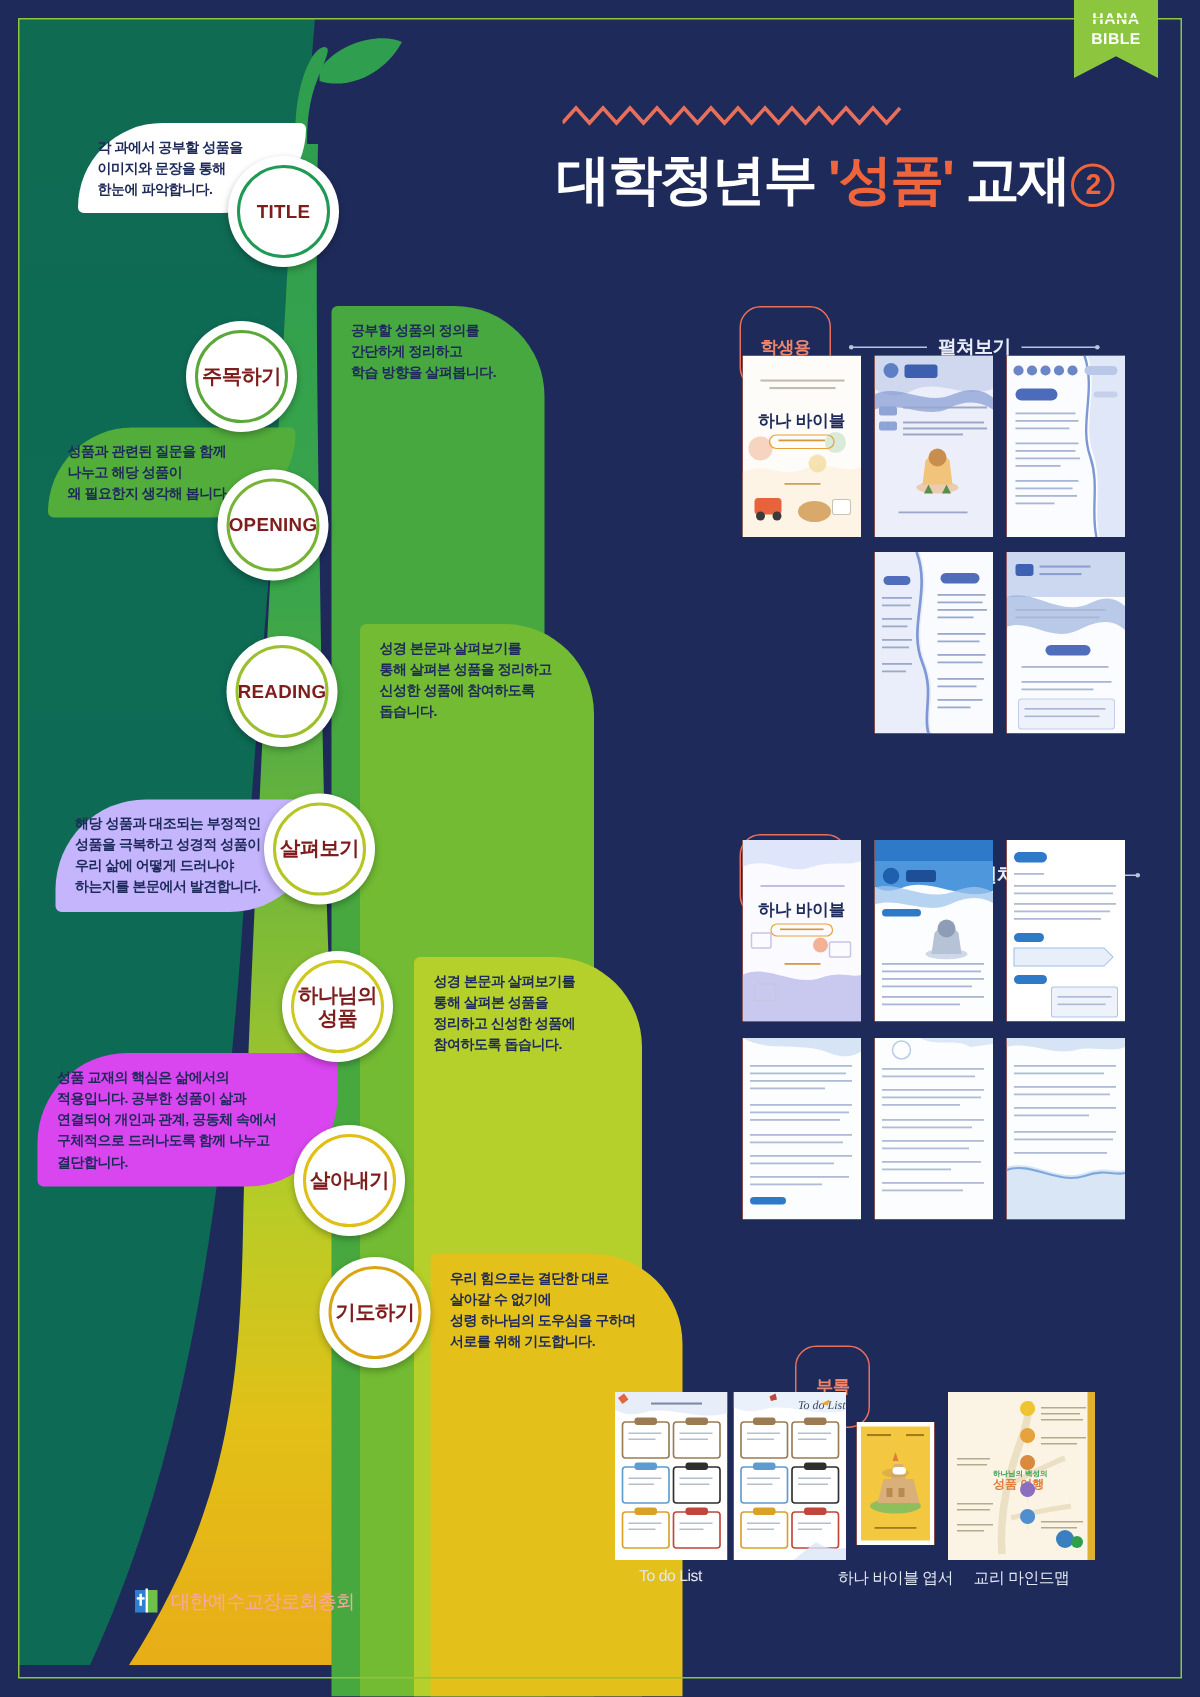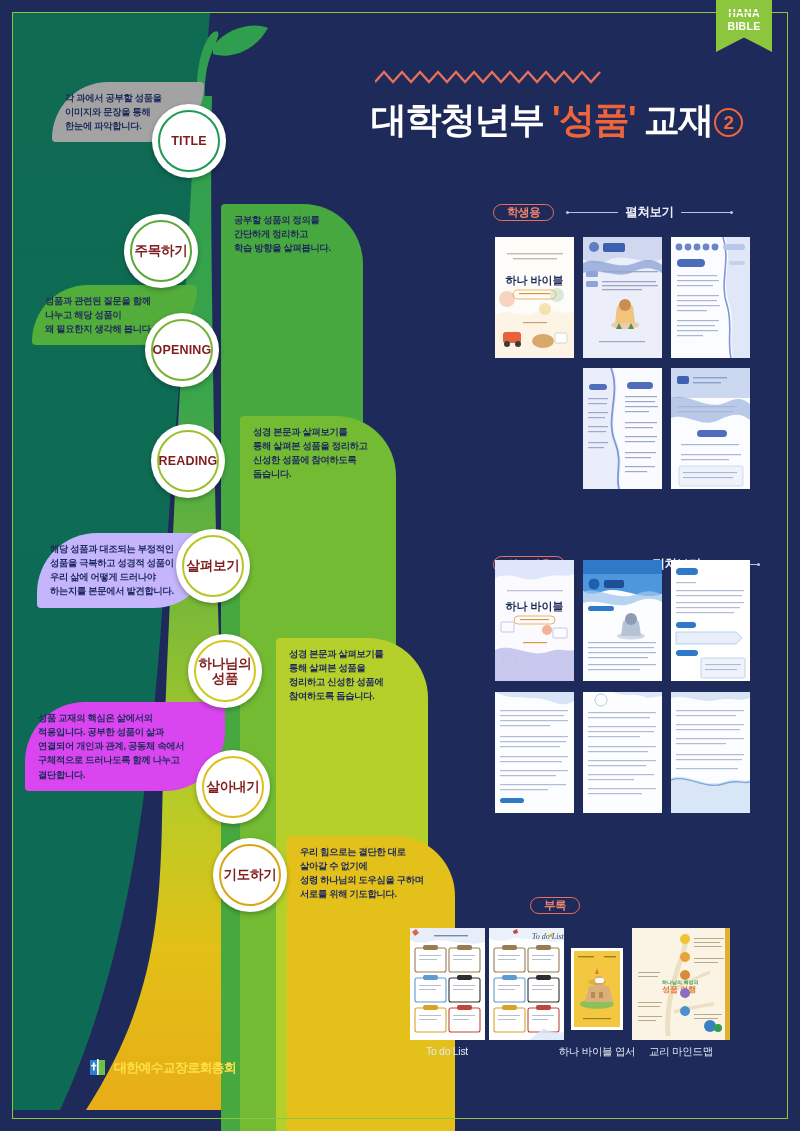--- a/index.html
+++ b/index.html
@@ -76,21 +76,21 @@
   }
   .badge span {
     color: #fff; font-size: 10.5px; font-weight: 700;
     text-align: center; line-height: 1.15; letter-spacing: .3px; white-space: pre-line;
   }
 
   
   .sec-head { position: absolute; display: flex; align-items: center; gap: 12px; }
   .pill {
     border: 1.4px solid #e8705a; border-radius: 14px;
-    padding: 0 13px; color: #f0846a;
+    padding: 19px 13px; color: #f0846a;
     font-size: 11.5px; font-weight: 700; letter-spacing: -0.4px;
   }
   .spread { display: flex; align-items: center; gap: 7px; }
   .spread .line {
     width: 52px; height: 1px; background: #b9c3de; position: relative;
   }
   .spread .line::before {
     content: ''; position: absolute; width: 3px; height: 3px; border-radius: 50%;
     background: #b9c3de; top: -1px;
   }
@@ -104,21 +104,21 @@
     position: absolute; color: #e3e8f5; font-size: 10.5px;
     text-align: center; letter-spacing: -0.3px; white-space: nowrap;
   }
 
   
   .footer-logo {
     position: absolute; left: 88px; top: 1058px; z-index: 25;
     display: flex; align-items: center; gap: 7px;
   }
   .footer-logo .name {
-    font-size: 13px; font-weight: 700; color: #fde047; letter-spacing: -0.8px;
+    font-size: 13px; font-weight: 400; color: #fca5a5; letter-spacing: -0.8px;
   }
 </style>
 </head>
 <body>
 
 <div class="poster">
 
   <svg class="tree" viewBox="0 0 360 1131">
     <defs>
       <linearGradient id="trunkG" x1="0" y1="0" x2="0" y2="1">
@@ -153,21 +153,21 @@
 
     <path d="M213 46 C228 26 256 22 268 28 C256 50 232 60 213 54 Z" fill="#2f9e4f"></path>
 
     <path d="M233 800 C250 798 266 806 272 822 C276 834 270 846 258 846
              C248 846 242 838 244 830 C246 824 254 822 258 826
              C256 818 246 814 238 818 C230 822 228 834 232 842 L226 844
              C220 828 222 808 233 800 Z" fill="#e0b81a"></path>
     <path d="M262 846 C276 844 292 852 298 866 C286 872 270 866 262 856 Z" fill="#e0b81a"></path>
   </svg>
 
-  <div class="leaf left" style="left: 52px; top: 82px; width: 152px; background: #a3a3a3;">각 과에서 공부할 성품을
+  <div class="leaf left" style="left: 52px; top: 82px; width: 152px; background: #ffffff;">각 과에서 공부할 성품을
 이미지와 문장을 통해
 한눈에 파악합니다.</div>
   <div class="leaf right" style="left: 221px; top: 204px; width: 142px; background: rgb(71, 168, 63);">공부할 성품의 정의를
 간단하게 정리하고
 학습 방향을 살펴봅니다.</div>
   <div class="leaf left" style="left: 32px; top: 285px; width: 165px; background: rgb(82, 173, 59);">성품과 관련된 질문을 함께
 나누고 해당 성품이
 왜 필요한지 생각해 봅니다.</div>
   <div class="leaf right" style="left: 240px; top: 416px; width: 156px; background: rgb(114, 187, 51);">성경 본문과 살펴보기를
 통해 살펴본 성품을 정리하고

